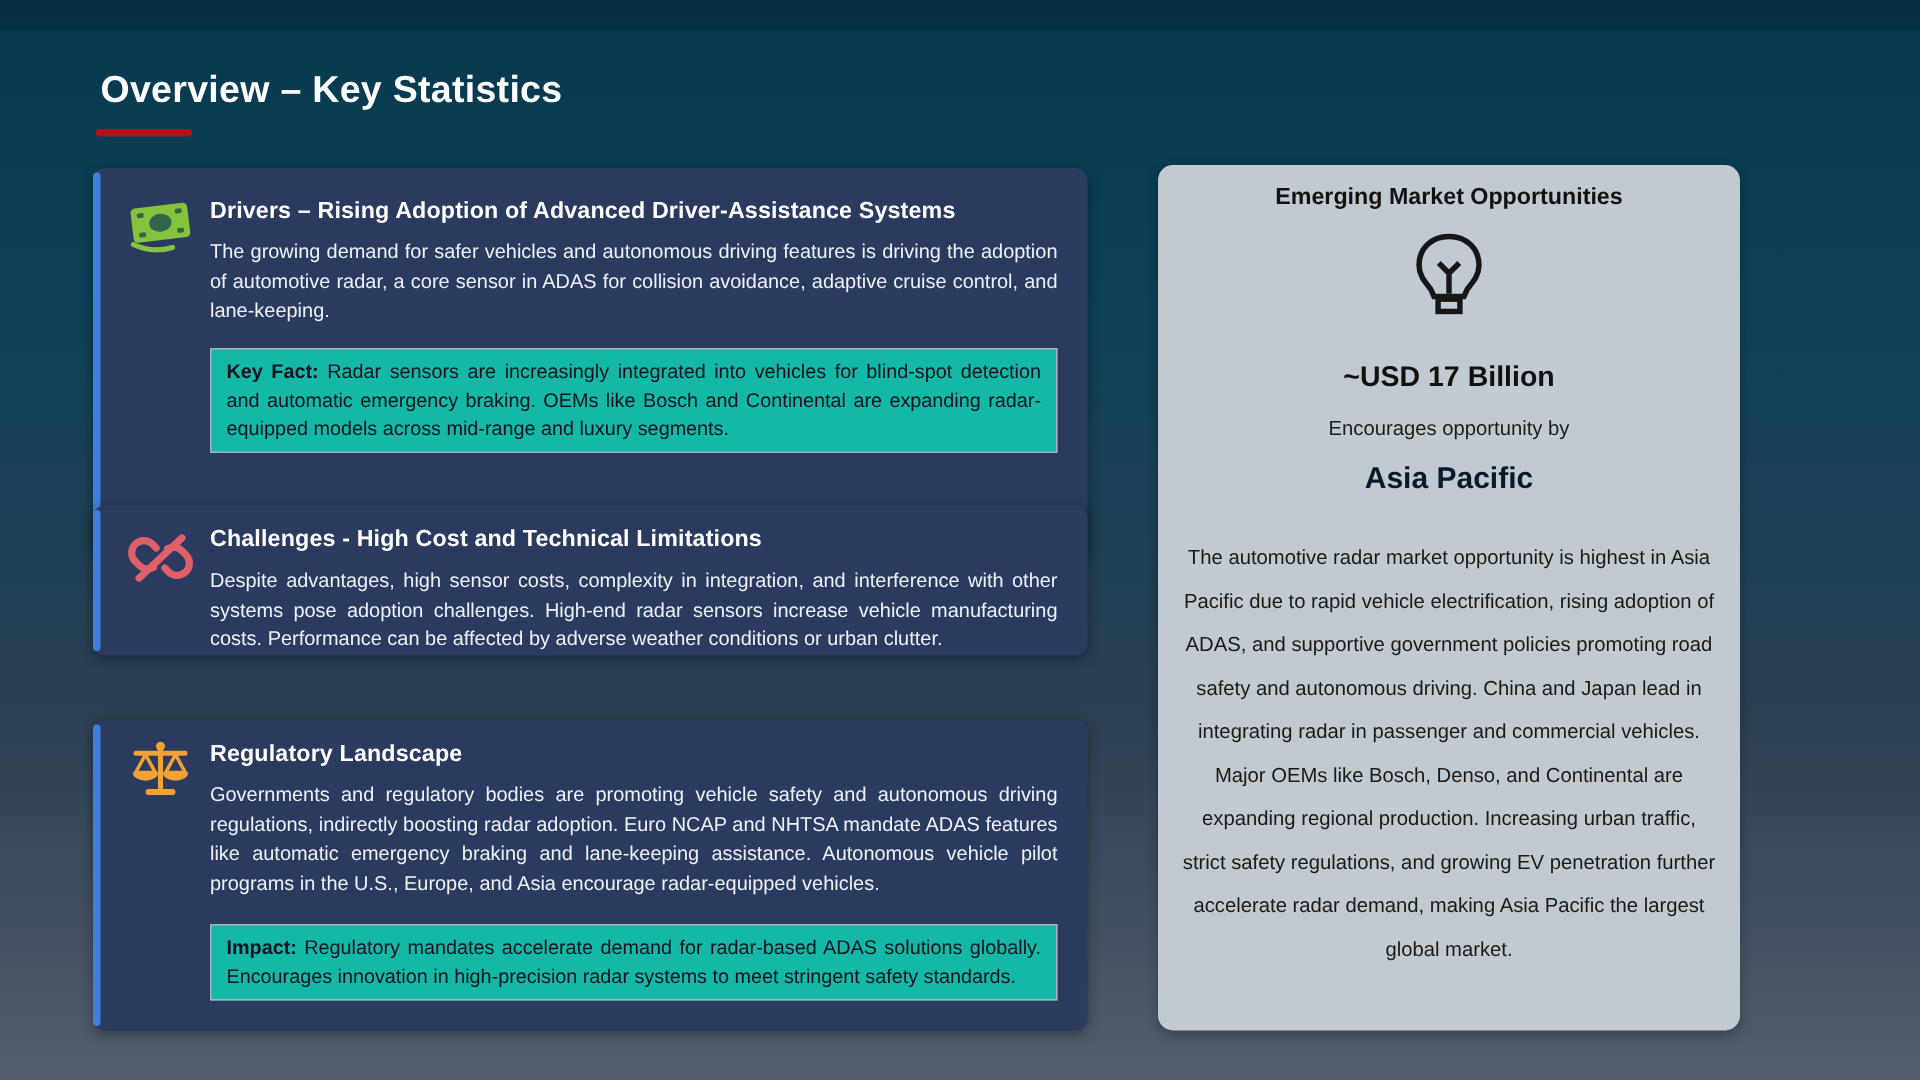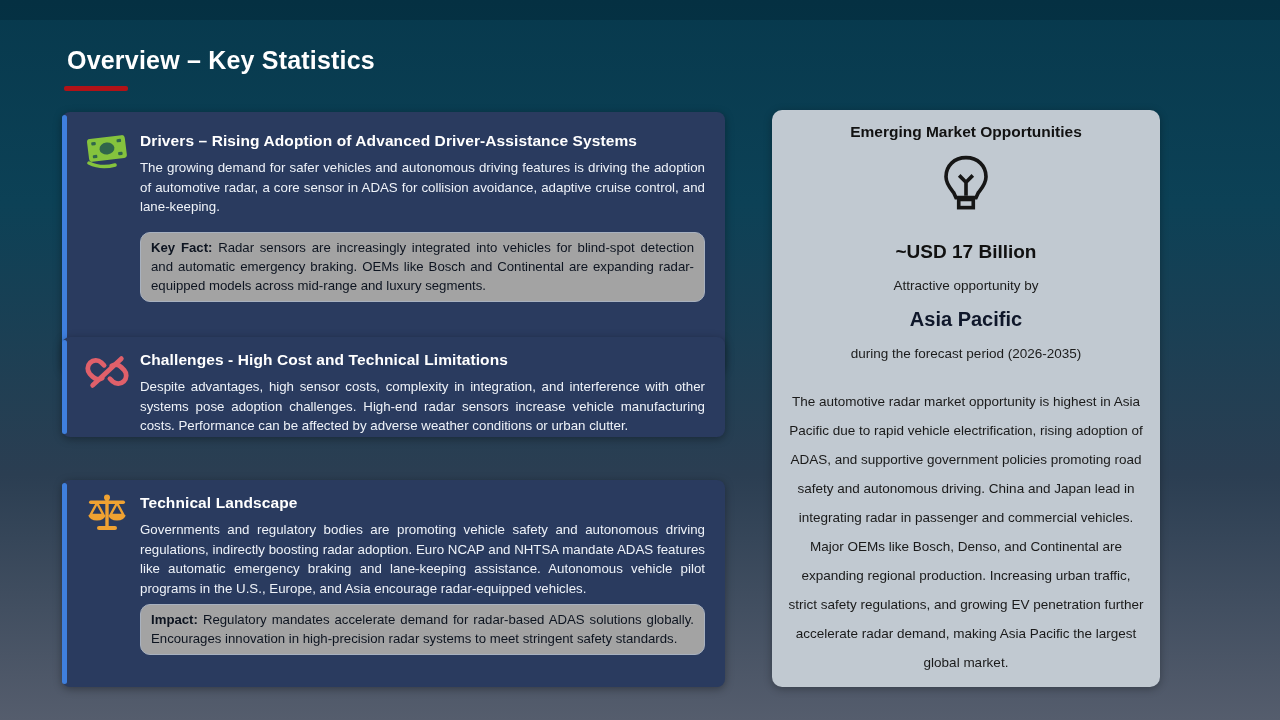--- a/index.html
+++ b/index.html
@@ -18,30 +18,30 @@
   .logo-name{font-family:"Liberation Serif", serif;font-weight:700;font-size:10.5px;color:#8e1e28;line-height:1;margin-top:2px;}
   .logo-tagline{font-size:6.5px;color:#20509e;text-decoration:underline;line-height:1.4;}
 
   
   .card{position:absolute;left:62px;width:663px;background:#2a3b5f;border-radius:8px;box-sizing:border-box;
         padding:14px 20px 10px 78px;box-shadow:0 2px 8px rgba(0,0,0,.35);}
   .card-accent{position:absolute;left:0;top:3px;bottom:3px;width:5px;background:#3f7fdd;border-radius:4px;}
   .card-icon{position:absolute;left:22px;width:46px;height:46px;display:flex;align-items:flex-start;justify-content:center;}
   .card-title{margin:0;font-size:15.5px;font-weight:700;color:#ffffff;letter-spacing:.1px;}
   .card-body{margin:8px 0 0 0;font-size:13.3px;line-height:1.47;color:#eef2f8;text-align:justify;}
-  .callout{margin-top:15px;background:#a3a3a3;border:1px solid #a8b1bf;border-radius:10px;padding:5px 10px 6px 10px;
+  .callout{margin-top:15px;background:#14b8a6;border:1px solid #a8b1bf;border-radius:0;padding:5px 10px 6px 10px;
            font-size:13.2px;line-height:1.45;color:#0d1420;text-align:justify;}
   .callout b{font-weight:700;}
   #card-1{top:112px;height:260px;padding-top:20px;}
   #card-1 .card-icon{top:20px;}
   #card-2{top:337px;height:100px;}
   #card-2 .card-icon{top:14px;}
   #card-3{top:480px;height:207px;}
   #card-3 .card-icon{top:12px;}
-  #card-3 .callout{margin-top:6px;}
+  #card-3 .callout{margin-top:18px;}
 
   
   .panel{position:absolute;left:772px;top:110px;width:388px;height:577px;background:#c1c9d1;border-radius:10px;
          box-sizing:border-box;text-align:center;box-shadow:0 2px 8px rgba(0,0,0,.3);}
   .panel-header{margin:13px 0 0 0;font-size:15.5px;font-weight:700;color:#121212;}
   .panel-icon{margin-top:13px;height:60px;display:flex;align-items:center;justify-content:center;}
   .panel-value{margin-top:27px;font-size:19px;font-weight:700;color:#111111;}
   .panel-subtitle{margin-top:15px;font-size:13.5px;color:#1c1c1c;}
   .panel-region{margin-top:15px;font-size:20px;font-weight:700;color:#0f172a;}
   .panel-period{margin-top:15px;font-size:13.5px;color:#1c1c1c;}
@@ -105,35 +105,34 @@
           <rect x="10" y="34" width="20" height="4" rx="2"></rect>
           <path d="M1.5 23 a8.5 5.5 0 0 0 17 0 Z"></path>
           <path d="M21.5 23 a8.5 5.5 0 0 0 17 0 Z"></path>
         </g>
         <g stroke="#f0a232" stroke-width="2.4" fill="none">
           <path d="M10 11 L3.5 23 L16.5 23 Z"></path>
           <path d="M30 11 L23.5 23 L36.5 23 Z"></path>
         </g>
       </svg>
     </div>
-    <h2 class="card-title">Technical Landscape</h2>
+    <h2 class="card-title">Regulatory Landscape</h2>
     <p class="card-body">Governments and regulatory bodies are promoting vehicle safety and autonomous driving regulations, indirectly boosting radar adoption. Euro NCAP and NHTSA mandate ADAS features like automatic emergency braking and lane-keeping assistance. Autonomous vehicle pilot programs in the U.S., Europe, and Asia encourage radar-equipped vehicles.</p>
     <div class="callout">
       <b>Impact:</b><span> Regulatory mandates accelerate demand for radar-based ADAS solutions globally. Encourages innovation in high-precision radar systems to meet stringent safety standards.</span>
     </div>
   </div>
 
   <div class="panel">
     <h2 class="panel-header">Emerging Market Opportunities</h2>
     <div class="panel-icon">
       <svg width="56" height="60" viewBox="0 0 60 66">
         <path d="M30 4 C43 4 52 13 52 25 C52 33 47 38 43.5 42.5 L41 48 H19 L16.5 42.5 C13 38 8 33 8 25 C8 13 17 4 30 4 Z" fill="none" stroke="#161616" stroke-width="4"></path>
         <path d="M30 46 V30 M30 31 L22.5 23.5 M30 31 L37.5 23.5" stroke="#161616" stroke-width="4" fill="none" stroke-linecap="butt"></path>
         <rect x="22" y="50" width="16" height="9" fill="none" stroke="#161616" stroke-width="4"></rect>
       </svg>
     </div>
     <div class="panel-value">~USD 17 Billion</div>
-    <div class="panel-subtitle">Attractive opportunity by</div>
+    <div class="panel-subtitle">Encourages opportunity by</div>
     <div class="panel-region">Asia Pacific</div>
-    <div class="panel-period">during the forecast period (2026-2035)</div>
     <p class="panel-desc">The automotive radar market opportunity is highest in Asia Pacific due to rapid vehicle electrification, rising adoption of ADAS, and supportive government policies promoting road safety and autonomous driving. China and Japan lead in integrating radar in passenger and commercial vehicles. Major OEMs like Bosch, Denso, and Continental are expanding regional production. Increasing urban traffic, strict safety regulations, and growing EV penetration further accelerate radar demand, making Asia Pacific the largest global market.</p>
   </div>
 </div>
 
 </body></html>

